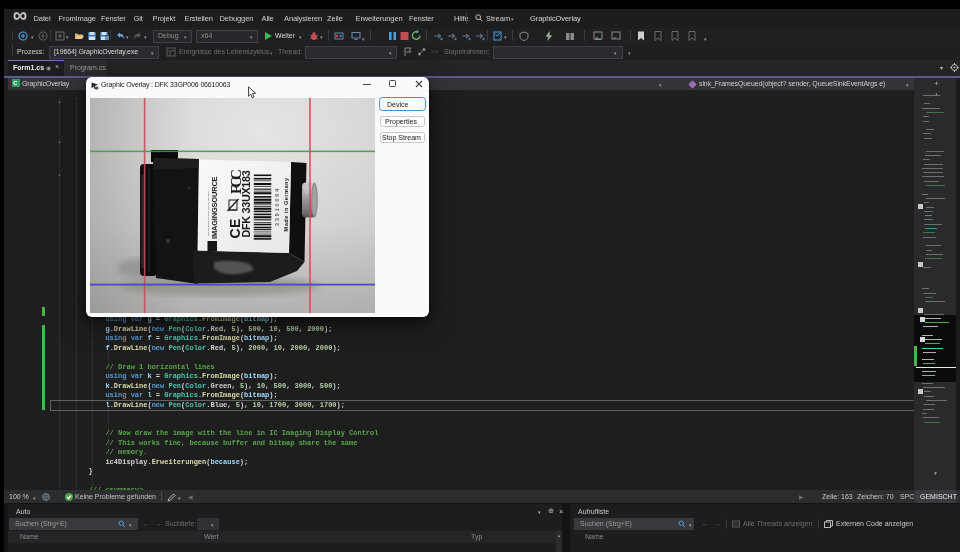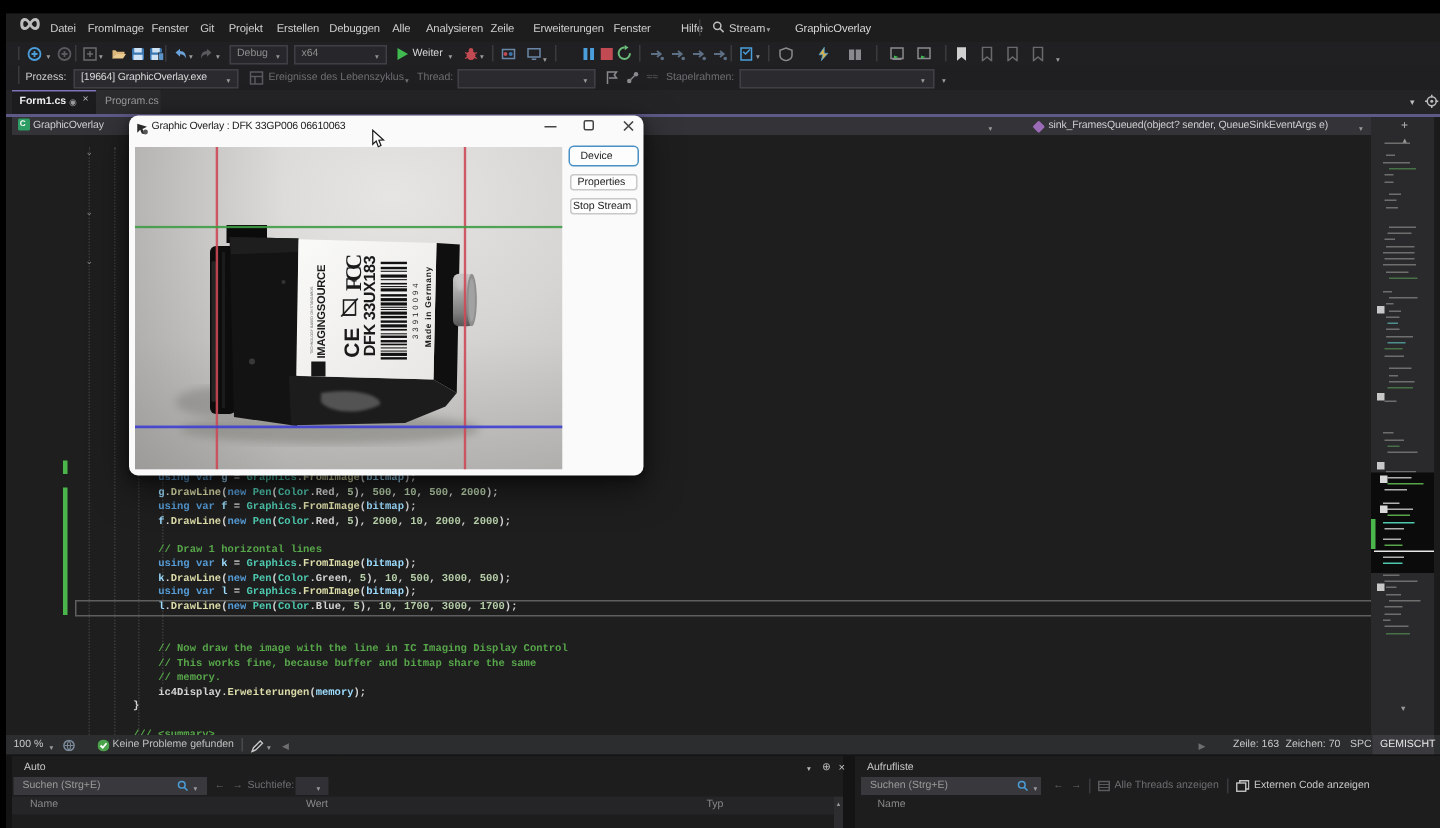--- a/index.html
+++ b/index.html
@@ -247,21 +247,21 @@
             <span class="c">// Draw 1 horizontal lines</span>
             <span class="k">using</span> <span class="k">var</span> <span class="v">k</span> <span class="p">=</span> <span class="ty">Graphics</span><span class="p">.</span><span class="m">FromImage</span><span class="p">(</span><span class="v">bitmap</span><span class="p">);</span>
             <span class="v">k</span><span class="p">.</span><span class="m">DrawLine</span><span class="p">(</span><span class="k">new</span> <span class="ty">Pen</span><span class="p">(</span><span class="ty">Color</span><span class="p">.Green,</span> <span class="n">5</span><span class="p">),</span> <span class="n">10</span><span class="p">,</span> <span class="n">500</span><span class="p">,</span> <span class="n">3000</span><span class="p">,</span> <span class="n">500</span><span class="p">);</span>
             <span class="k">using</span> <span class="k">var</span> <span class="v">l</span> <span class="p">=</span> <span class="ty">Graphics</span><span class="p">.</span><span class="m">FromImage</span><span class="p">(</span><span class="v">bitmap</span><span class="p">);</span>
             <span class="v">l</span><span class="p">.</span><span class="m">DrawLine</span><span class="p">(</span><span class="k">new</span> <span class="ty">Pen</span><span class="p">(</span><span class="ty">Color</span><span class="p">.Blue,</span> <span class="n">5</span><span class="p">),</span> <span class="n">10</span><span class="p">,</span> <span class="n">1700</span><span class="p">,</span> <span class="n">3000</span><span class="p">,</span> <span class="n">1700</span><span class="p">);</span>
 
 
             <span class="c">// Now draw the image with the line in IC Imaging Display Control</span>
             <span class="c">// This works fine, because buffer and bitmap share the same</span>
             <span class="c">// memory.</span>
-            <span class="p">ic4Display.</span><span class="m">Erweiterungen</span><span class="p">(</span><span class="v">memory</span><span class="p">);</span>
+            <span class="p">ic4Display.</span><span class="m">Erweiterungen</span><span class="p">(</span><span class="v">because</span><span class="p">);</span>
         <span class="p">}</span>
 
         <span class="c">/// &lt;summary&gt;</span>
         <span class="c">/// Device lost handler. A message box is shown and the</span>
 </pre>
 <div class="abs" style="left:910px;top:68.8px;width:42px;height:412.2px;background:#2a2a2d;overflow:hidden">
 <div class="abs" style="left:20px;top:1px;font-size:8px;color:#b0b0b0">+</div>
 <div class="abs" style="left:20px;top:13px;font-size:5px;color:#9a9a9a">▲</div>
 <div class="abs" style="left:9px;top:17.0px;width:17px;height:1px;background:#6e6e6e"></div>
       <div class="abs" style="left:10px;top:25.6px;width:6px;height:1px;background:#6e6e6e"></div>

